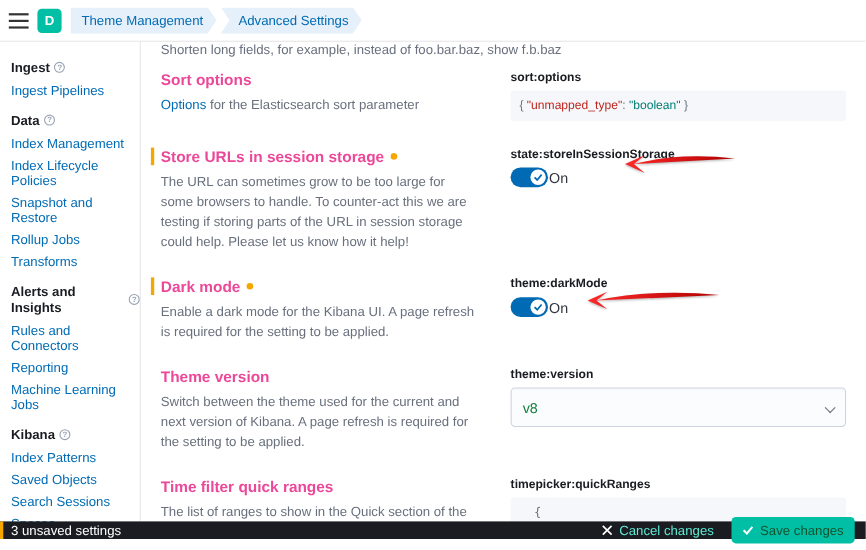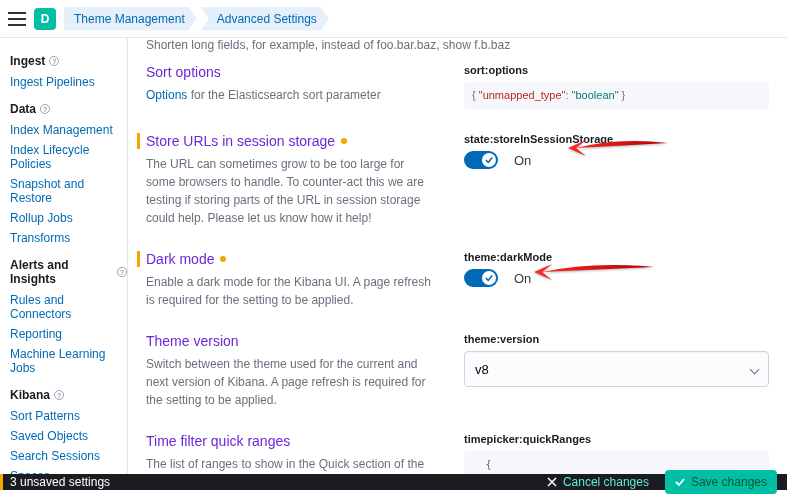--- a/index.html
+++ b/index.html
@@ -19,37 +19,37 @@
 .sb-group .q { width: 10px; height: 10px; border: 1px solid #98a2b3; border-radius: 50%; font-size: 7px; display: inline-flex; align-items: center; justify-content: center; color: #98a2b3; }
 .sb-item { color: #006bb4; padding: 3px 0; cursor: pointer; }
 .sb-item.active { font-weight: 700; text-decoration: underline; }
 .main { flex: 1; overflow-y: auto; padding: 0 18px 20px 18px; background: #fff; position: relative; }
 .main::-webkit-scrollbar { width: 8px; }
 .main::-webkit-scrollbar-thumb { background: #ccc; border-radius: 4px; }
 .truncated { color: #69707d; font-size: 12px; margin-bottom: 12px; }
 .setting-row { display: flex; gap: 28px; margin-bottom: 24px; }
 .setting-left { width: 290px; }
 .setting-right { flex: 1; position: relative; }
-.setting-title { font-weight: 400; font-size: 14px; color: #6d28d9; margin-bottom: 6px; display: flex; align-items: center; gap: 6px; }
+.setting-title { font-weight: 700; font-size: 14px; color: #ec4899; margin-bottom: 6px; display: flex; align-items: center; gap: 6px; }
 .accent-bar { border-left: 3px solid #f5a700; padding-left: 6px; margin-left: -9px; }
 .dot { width: 6px; height: 6px; background: #f5a700; border-radius: 50%; display: inline-block; }
 .setting-desc { font-size: 12px; color: #69707d; line-height: 1.5; }
 .setting-desc a { color: #006bb4; text-decoration: none; }
 .key-label { font-size: 11px; font-weight: 700; color: #1a1c21; margin-bottom: 6px; }
 .code-block { background: #f5f7fa; font-family: "SFMono-Regular", Consolas, monospace; font-size: 11px; padding: 6px 8px; color: #69707d; border-radius: 3px; white-space: pre; overflow: hidden; line-height: 1.4; }
 .code-block .s1 { color: #bd271e; }
 .code-block .s2 { color: #017d73; }
-.toggle-wrap { display: flex; align-items: center; gap: 16px; margin-top: 2px; }
+.toggle-wrap { display: flex; align-items: center; gap: 1px; margin-top: 2px; }
 .toggle { width: 34px; height: 18px; border-radius: 10px; position: relative; cursor: pointer; }
 .toggle.on { background: #006bb4; }
 .knob { width: 14px; height: 14px; background: #fff; border-radius: 50%; position: absolute; top: 2px; display: flex; align-items: center; justify-content: center; }
 .toggle.on .knob { right: 2px; color: #006bb4; }
 .knob svg { width: 8px; height: 8px; }
 .toggle-label { font-size: 13px; color: #343741; }
-.select-box { border: 1px solid #cdd3df; background: #fbfcfd; height: 36px; border-radius: 4px; display: flex; align-items: center; justify-content: space-between; padding: 0 10px; font-size: 13px; color: #000000; box-shadow: 0 1px 1px rgba(0,0,0,0.03) inset; cursor: pointer; }
+.select-box { border: 1px solid #cdd3df; background: #fbfcfd; height: 36px; border-radius: 4px; display: flex; align-items: center; justify-content: space-between; padding: 0 10px; font-size: 13px; color: #15803d; box-shadow: 0 1px 1px rgba(0,0,0,0.03) inset; cursor: pointer; }
 .chev { border: solid #69707d; border-width: 0 1.5px 1.5px 0; padding: 3px; transform: rotate(45deg); }
 .arrow { position: absolute; pointer-events: none; }
 .arrow svg { filter: drop-shadow(0 1px 1px rgba(0,0,0,0.3)); }
 .footer { height: 16px; background: #1a1c21; color: #fff; display: flex; align-items: center; font-size: 12px; padding: 0 10px; gap: 8px; position: relative; }
 .footer-accent { width: 3px; height: 100%; background: #f5a700; position: absolute; left: 0; top: 0; }
 .footer-spacer { flex: 1; }
 .footer-btn { display: flex; align-items: center; gap: 6px; cursor: pointer; padding: 4px 8px; }
 .footer-btn.cancel { color: #5eead4; }
 .footer-btn.save { background: #00bfa5; color: #14532d; border-radius: 4px; padding: 5px 10px; font-weight: 500; }
 .x-ic, .chk-ic { width: 10px; height: 10px; }
@@ -92,21 +92,21 @@
         <span class="q">?</span>
       </div>
     <div class="sb-item">Rules and Connectors</div>
     <div class="sb-item">Reporting</div>
     <div class="sb-item">Machine Learning Jobs</div>
 
     <div class="sb-group">
         <span>Kibana</span>
         <span class="q">?</span>
       </div>
-    <div class="sb-item">Sort Patterns</div>
+    <div class="sb-item">Index Patterns</div>
     <div class="sb-item">Saved Objects</div>
     <div class="sb-item">Search Sessions</div>
     <div class="sb-item">Spaces</div>
     <div class="sb-item active">Advanced Settings</div>
 
   </div>
 
   <div class="main">
     <div class="truncated">Shorten long fields, for example, instead of foo.bar.baz, show f.b.baz</div>
 

